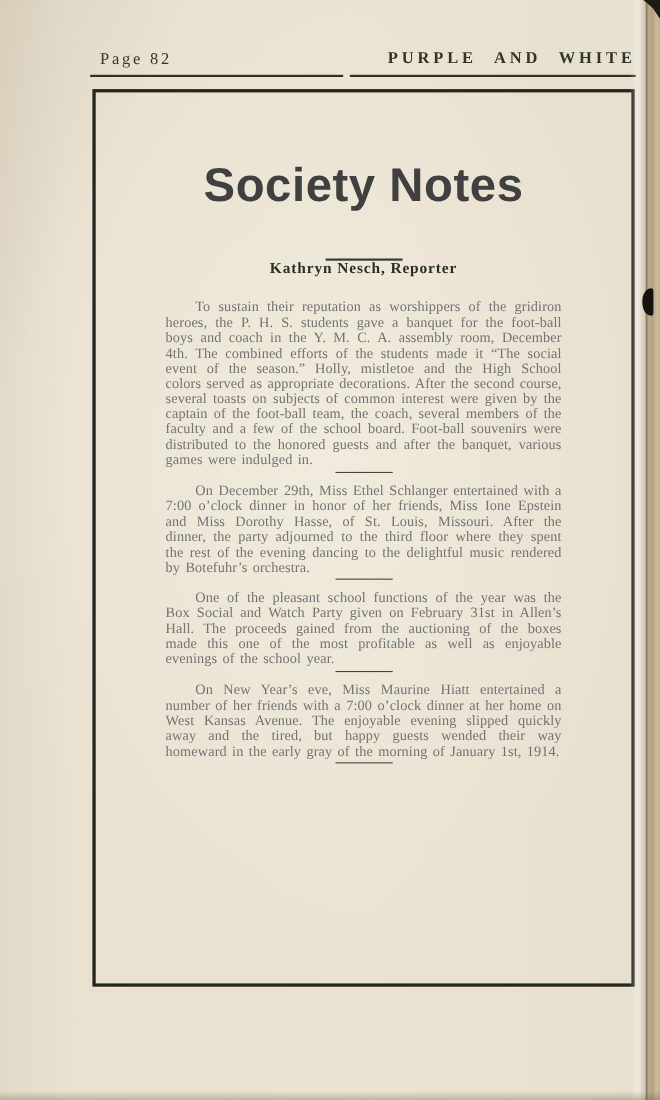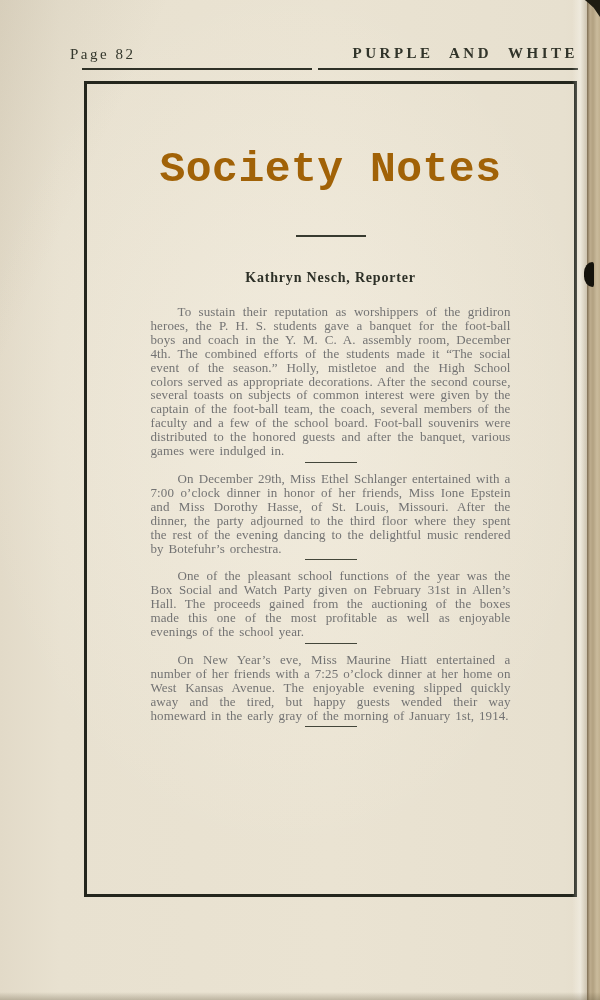--- a/index.html
+++ b/index.html
@@ -9,45 +9,45 @@
     font-family:"Liberation Serif", serif;
   }
   .paper{
     position:absolute;inset:0;
     background:
       radial-gradient(90% 75% at 48% 42%, rgba(253,249,239,0.38) 0%, rgba(253,249,239,0) 58%),
       linear-gradient(115deg, rgba(118,103,72,0.10) 0%, rgba(118,103,72,0) 16%),
       linear-gradient(90deg, #e2dac8 0%, #e8e1d0 10%, #eae3d2 55%, #e7e0cf 94%, #e3dbc9 100%);
   }
   .page-number{
-    position:absolute;left:70px;top:46px;
+    position:absolute;left:91px;top:46px;
     font-size:15px;letter-spacing:2.5px;color:#34372c;white-space:nowrap;
   }
   .publication{
     position:absolute;right:22px;top:45px;
     font-size:15px;font-weight:bold;letter-spacing:3.5px;word-spacing:9px;
     color:#31342a;white-space:nowrap;
   }
   .header-rule{position:absolute;top:68px;height:2px;background:#2f3127;}
   .header-rule.left{left:82px;width:230px;}
   .header-rule.right{left:318px;width:260px;}
   .frame{
     position:absolute;left:84px;top:81px;width:493px;height:816px;
     border:3px solid #24261d;box-sizing:border-box;
   }
   .article-title{
     margin:64px 0 0;text-align:center;
-    font-family:Liberation Mono, monospace;font-weight:bold;
-    font-size:43px;line-height:1;letter-spacing:0.5px;color:#a16207;
+    font-family:Liberation Sans, sans-serif;font-weight:bold;
+    font-size:43px;line-height:1;letter-spacing:0.5px;color:#404040;
   }
   .title-divider{
     width:70px;height:0;border-top:2px solid #383b30;margin:44px auto 0;
   }
   .byline{
-    margin-top:33px;text-align:center;font-weight:bold;
+    text-align:center;font-weight:bold;
     font-size:14px;letter-spacing:0.8px;color:#2d3027;
   }
   .body-col{width:360px;margin:19px auto 0;}
   .body-col p{
     margin:0;font-size:13px;line-height:13.9px;
     text-align:justify;text-indent:27px;
     color:#737373;word-spacing:1.5px;letter-spacing:0.1px;
   }
   .section-divider{
     width:52px;height:0;border-top:1px solid #43463a;margin:4px auto 9px;
@@ -90,21 +90,21 @@
   <div class="title-divider"></div>
   <div class="byline">Kathryn Nesch, Reporter</div>
 
   <div class="body-col">
     <p>To sustain their reputation as worshippers of the gridiron heroes, the P. H. S. students gave a banquet for the foot-ball boys and coach in the Y. M. C. A. assembly room, December 4th.  The combined efforts of the students made it “The social event of the season.”  Holly, mistletoe and the High School colors served as appropriate decorations.  After the second course, several toasts on subjects of common interest were given by the captain of the foot-ball team, the coach, several members of the faculty and a few of the school board.  Foot-ball souvenirs were distributed to the honored guests and after the banquet, various games were indulged in.</p>
     <div class="section-divider"></div>
     <p>On December 29th, Miss Ethel Schlanger entertained with a 7:00 o’clock dinner in honor of her friends, Miss Ione Epstein and Miss Dorothy Hasse, of St. Louis, Missouri.  After the dinner, the party adjourned to the third floor where they spent the rest of the evening dancing to the delightful music rendered by Botefuhr’s orchestra.</p>
     <div class="section-divider"></div>
     <p>One of the pleasant school functions of the year was the Box Social and Watch Party given on February 31st in Allen’s Hall.  The proceeds gained from the auctioning of the boxes made this one of the most profitable as well as enjoyable evenings of the school year.</p>
     <div class="section-divider"></div>
-    <p>On New Year’s eve, Miss Maurine Hiatt entertained a number of her friends with a 7:25 o’clock dinner at her home on West Kansas Avenue.  The enjoyable evening slipped quickly away and the tired, but happy guests wended their way homeward in the early gray of the morning of January 1st, 1914.</p>
+    <p>On New Year’s eve, Miss Maurine Hiatt entertained a number of her friends with a 7:00 o’clock dinner at her home on West Kansas Avenue.  The enjoyable evening slipped quickly away and the tired, but happy guests wended their way homeward in the early gray of the morning of January 1st, 1914.</p>
     <div class="section-divider"></div>
   </div>
 </div>
 
 <div class="edge-light"></div>
 <div class="edge-tan"></div>
 <div class="corner-wedge"></div>
 <div class="notch-blob"></div>
 <div class="bottom-strip"></div>
 

